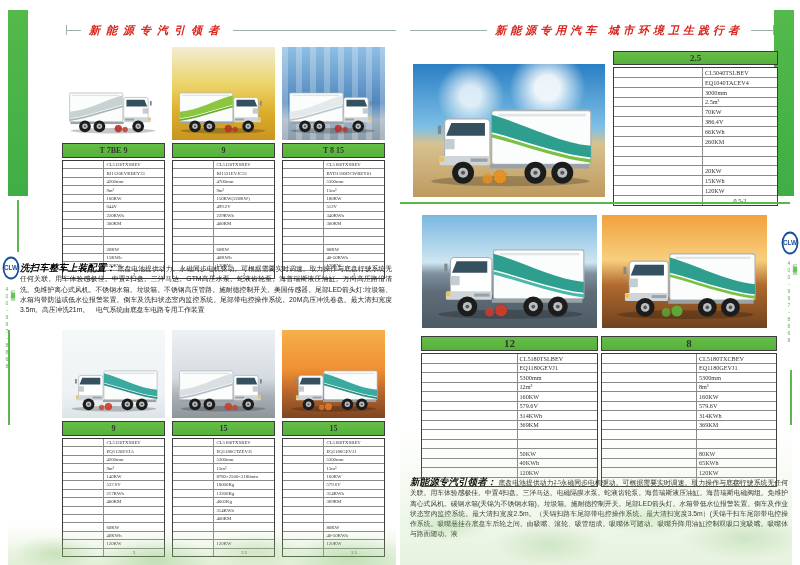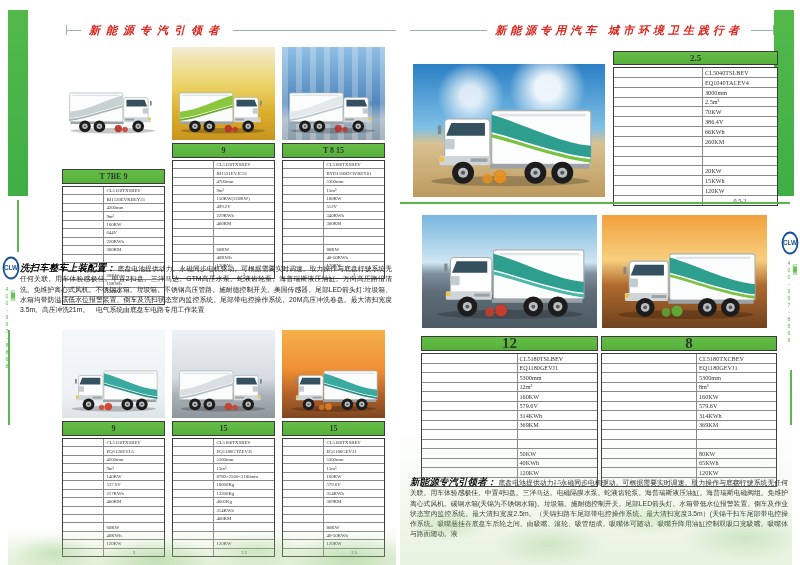--- a/index.html
+++ b/index.html
@@ -47,21 +47,21 @@
   .srow:last-child{border-bottom:none;}
   .c{height:100%;display:flex;align-items:center;overflow:hidden;white-space:nowrap;}
   .c.l{width:var(--lw);border-right:1px solid #8a8a8a;flex:0 0 auto;}
   .c.v{flex:1 1 auto;padding-left:2px;color:#333;}
   .srow.center .c.v{justify-content:center;padding-left:0;}
   .spec.sm{font-size:4.8px;--rh:7.45px;--lw:40%;}
   .spec.sm .spec-h{height:13px;line-height:13px;font-size:8px;}
   .spec.md{font-size:6.2px;--rh:8.85px;--lw:54%;}
   .spec.md .spec-h{height:12px;line-height:12px;font-size:9px;}
   .spec.md2{font-size:6.2px;--rh:8.5px;--lw:54%;}
-  .spec.md2 .spec-h{height:13px;line-height:13px;font-size:15px;}
+  .spec.md2 .spec-h{height:13px;line-height:13px;font-size:11px;}
   
   .para{position:absolute;font-size:6.8px;line-height:10.3px;text-align:justify;color:#1c1c1c;}
   .ptitle{font-family:"DejaVu Serif",serif;font-style:italic;font-weight:bold;font-size:9.5px;color:#000;}
   
   .leaves{position:absolute;pointer-events:none;
     background:
      radial-gradient(ellipse 60px 24px at 12% 70%,rgba(120,185,95,.30),rgba(120,185,95,0) 70%),
      radial-gradient(ellipse 80px 30px at 38% 85%,rgba(105,175,85,.28),rgba(105,175,85,0) 70%),
      radial-gradient(ellipse 70px 26px at 64% 65%,rgba(130,190,100,.26),rgba(130,190,100,0) 70%),
      radial-gradient(ellipse 90px 32px at 88% 80%,rgba(110,180,90,.30),rgba(110,180,90,0) 70%),
@@ -195,21 +195,21 @@
         <circle cx="74" cy="96" r="2.5" fill="#555"></circle>
     <circle cx="160" cy="96" r="13" fill="#1c1c1c"></circle>
         <circle cx="160" cy="96" r="6" fill="#b9bec1"></circle>
         <circle cx="160" cy="96" r="2.5" fill="#555"></circle>
     <circle cx="116" cy="101" r="8" fill="#c03028" opacity=".92"></circle>
     <circle cx="116" cy="101" r="8" fill="none" stroke="rgba(0,0,0,.25)" stroke-dasharray="2 2"></circle>
     <circle cx="131" cy="103" r="6" fill="#c03028" opacity=".8"></circle>
   </svg>
     </div>
 
-  <div class="spec sm" style="left:62px;top:143px;width:103px;margin-top:26px;">
+  <div class="spec sm" style="left:62px;top:143px;width:103px;">
     <div class="spec-h">T 7BE 9</div>
     <div class="spec-b">
         <div class="srow">
           <div class="c l"></div>
           <div class="c v">CL5120TXSBEV</div>
         </div>
         <div class="srow">
           <div class="c l"></div>
           <div class="c v">BJ1120EVKBEY31</div>
         </div>

